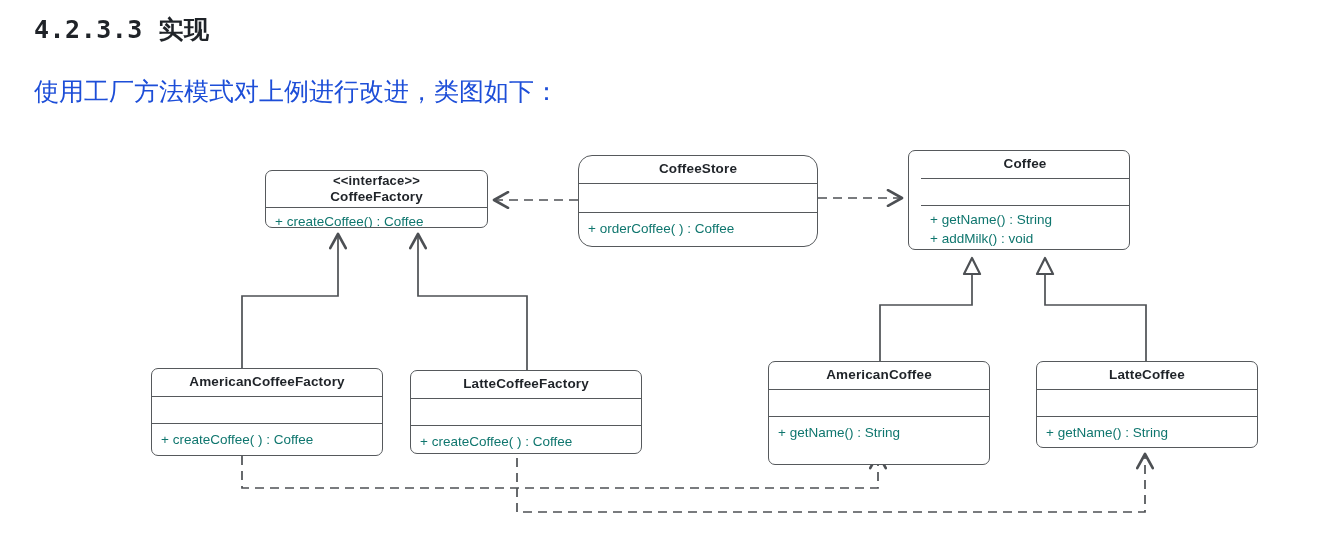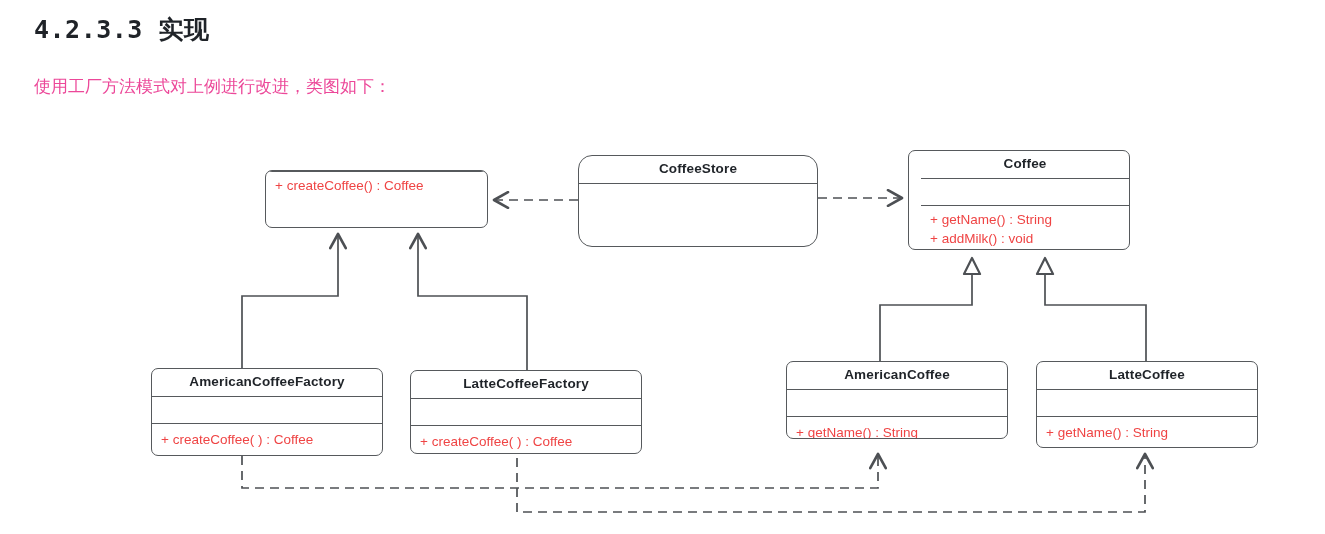--- a/index.html
+++ b/index.html
@@ -31,22 +31,22 @@
   #doc-heading .zh {
     font-family: "DejaVu Sans", sans-serif;
     font-size: 25px;
     text-align: right;
   }
   #doc-paragraph {
     position: absolute;
     left: 34px;
     top: 75px;
     font-family: "DejaVu Sans", sans-serif;
-    font-size: 17px;
-    color: #ec4899;
+    font-size: 25px;
+    color: #1d4ed8;
     white-space: nowrap;
   }
 
   
   #diagram {
     position: absolute;
     left: 0;
     top: 0;
     width: 1325px;
     height: 534px;
@@ -85,39 +85,39 @@
     font-weight: bold;
     font-size: 13px;
     letter-spacing: 0.2px;
   }
   .uml-sep {
     border-top: 1.6px solid #56595c;
   }
   .uml-compartment {
     padding: 6px 0 6px 9px;
     font-size: 13.5px;
-    color: #ef4444;
+    color: #0f766e;
     line-height: 1.45;
     white-space: nowrap;
   }
   .uml-compartment.empty {
     padding: 0;
     height: 26px;
   }
   .uml-member {
     white-space: nowrap;
   }
 
   
   #box-coffeefactory   { left: 265px; top: 170px; width: 223px; height: 58px; }
   #box-coffeestore     { left: 578px; top: 155px; width: 240px; height: 92px; border-radius: 14px; }
   #box-coffee          { left: 908px; top: 150px; width: 222px; height: 100px; padding-left: 12px; }
   #box-americanfactory { left: 126px; top: 368px; width: 232px; height: 88px; margin-left: 25px; }
   #box-lattefactory    { left: 410px; top: 370px; width: 232px; height: 84px; }
-  #box-americancoffee  { left: 768px; top: 361px; width: 222px; height: 78px; margin-left: 18px; }
+  #box-americancoffee  { left: 768px; top: 361px; width: 222px; height: 104px; }
   #box-lattecoffee     { left: 1036px; top: 361px; width: 222px; height: 87px; }
 
   #box-coffeefactory .uml-title { padding: 2px 4px 1px 4px; }
   #box-coffeefactory .uml-compartment { padding-top: 4px; }
   #box-coffeestore .uml-compartment.empty { height: 28px; }
   #box-coffee .uml-compartment.empty { height: 26px; }
   #box-coffee .uml-compartment.methods { padding-top: 4px; line-height: 1.42; }
 </style>
 </head>
 <body>
@@ -162,30 +162,37 @@
 
        AmericanCoffee (dashed dependency) --&gt;
       <path d="M 242 456 L 242 488 L 878 488 L 878 454" stroke-dasharray="9 6" marker-end="url(#openArrow)"></path>
 
        LatteCoffee (dashed dependency) --&gt;
       <path d="M 517 458 L 517 512 L 1145 512 L 1145 454" stroke-dasharray="9 6" marker-end="url(#openArrow)"></path>
     </g>
   </svg>
 
   <div class="uml-class" id="box-coffeefactory">
+    <div class="uml-title">
+      <span class="stereo">&lt;&lt;interface&gt;&gt;</span>
+      <span>CoffeeFactory</span>
+    </div>
     <div class="uml-compartment uml-sep">
       <div class="uml-member">+ createCoffee() : Coffee</div>
     </div>
   </div>
 
   <div class="uml-class" id="box-coffeestore">
     <div class="uml-title">
       <span>CoffeeStore</span>
     </div>
     <div class="uml-compartment empty uml-sep"></div>
+    <div class="uml-compartment uml-sep">
+      <div class="uml-member">+ orderCoffee( ) : Coffee</div>
+    </div>
   </div>
 
   <div class="uml-class" id="box-coffee">
     <div class="uml-title">
       <span>Coffee</span>
     </div>
     <div class="uml-compartment empty uml-sep"></div>
     <div class="uml-compartment methods uml-sep">
       <div class="uml-member">+ getName() : String</div>
       <div class="uml-member">+ addMilk() : void</div>

